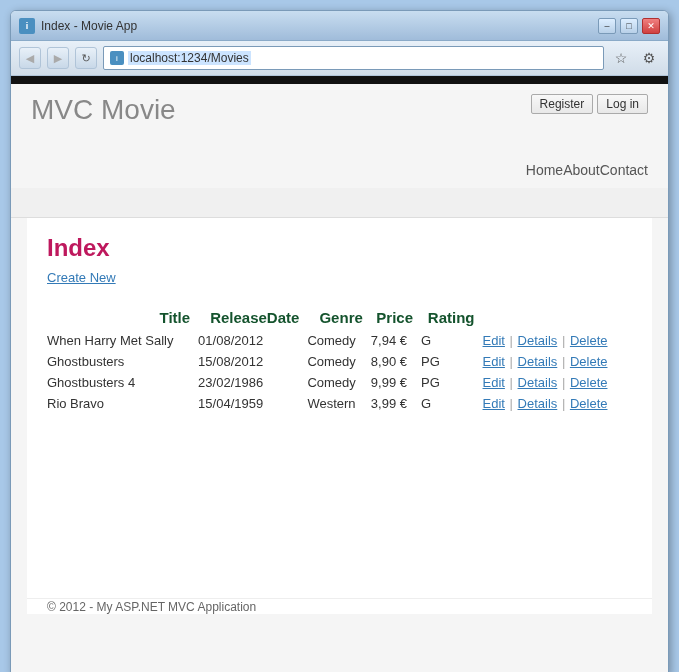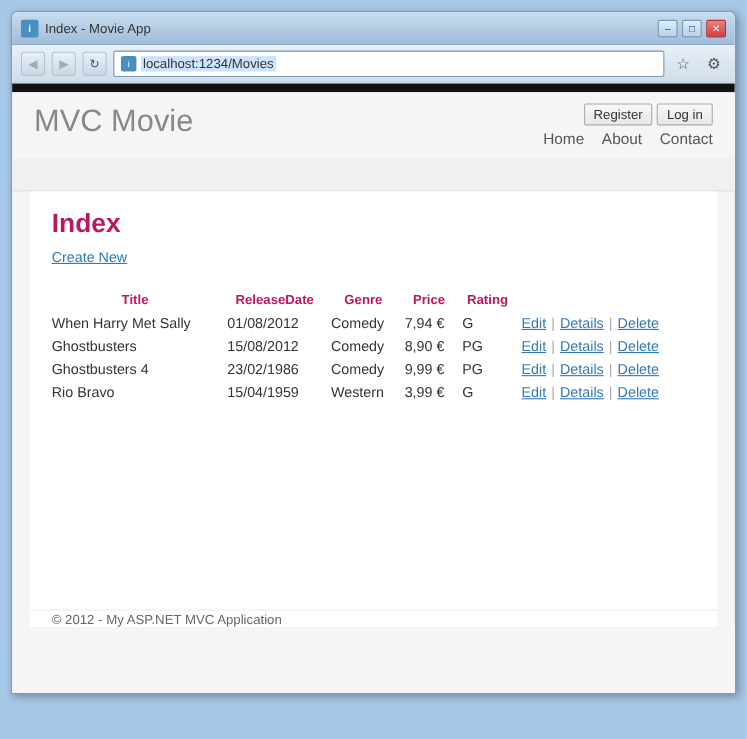--- a/index.html
+++ b/index.html
@@ -142,21 +142,21 @@
     .auth-btn {
       padding: 2px 8px;
       font-size: 12px;
       border: 1px solid #aaa;
       background: linear-gradient(to bottom, #f8f8f8, #e8e8e8);
       border-radius: 2px;
       cursor: pointer;
       color: #333;
     }
     .nav-links {
-      display: flex; gap: 16px;
+      display: flex;  margin-top: 44px;
     }
     .nav-link {
       color: #555;
       font-size: 14px;
       text-decoration: none;
       cursor: pointer;
     }
 
     
     .header-divider {
@@ -188,24 +188,24 @@
       margin-bottom: 12px;
       display: inline-block;
     }
 
     table {
       width: 100%;
       border-collapse: collapse;
       margin-top: 8px;
     }
     thead th {
-      text-align: center;
+      text-align: right;
       font-weight: bold;
-      font-size: 12px;
-      color: #be185d;
+      font-size: 15px;
+      color: #14532d;
       padding: 4px 8px 4px 0;
       border-bottom: none;
     }
     tbody td {
       padding: 3px 8px 3px 0;
       font-size: 13px;
       color: #333;
     }
     .action-link {
       color: #337ab7;

